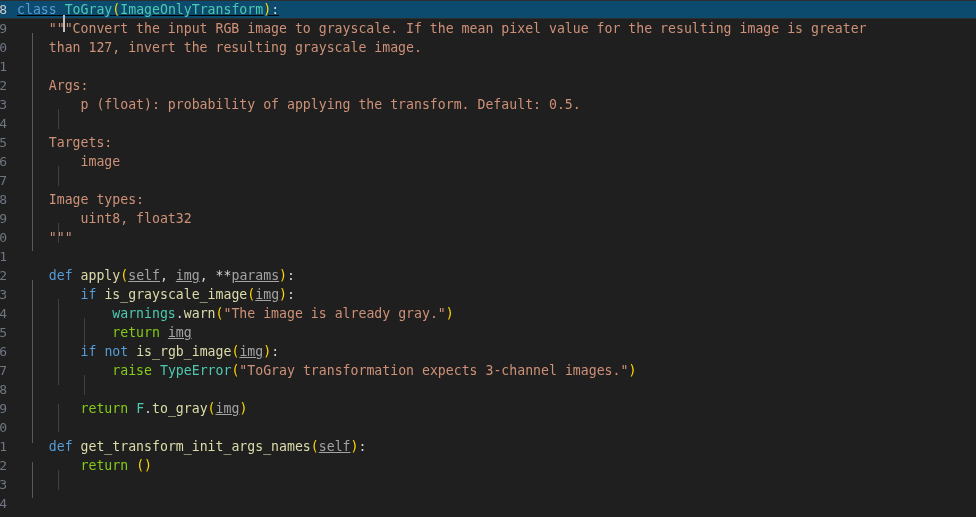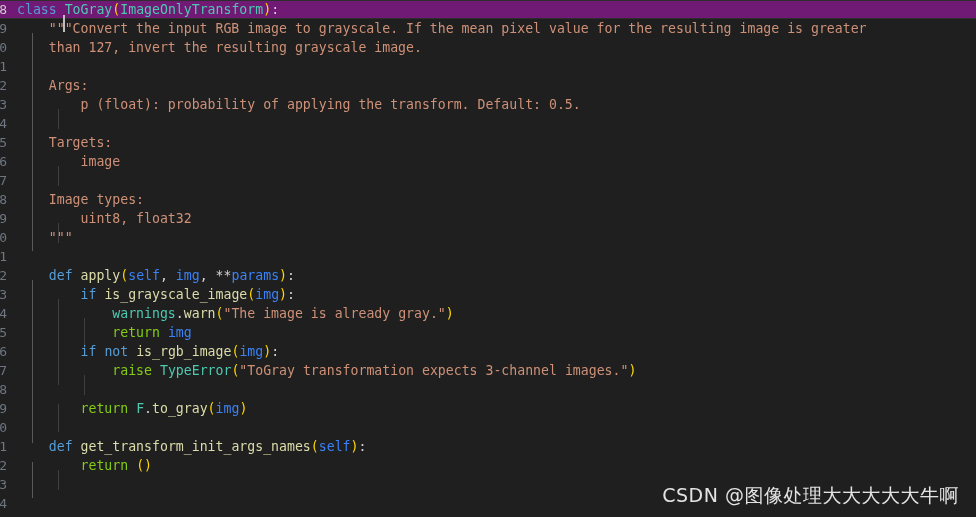--- a/index.html
+++ b/index.html
@@ -57,22 +57,23 @@
     z-index: 2;
   }
   .line {
     height: 19px;
     line-height: 19px;
     padding-left: 17px;
     position: relative;
     white-space: pre;
   }
   .line.active {
-    background: #701a75;
+    background: #0c4a6e;
     box-shadow: inset 0 1px 0 #2e2e2e, inset 0 -1px 0 #2e2e2e;
+    text-decoration: underline;
   }
 
   
   .guides {
     position: absolute;
     left: 0;
     top: 0;
     width: 976px;
     height: 517px;
     z-index: 1;
@@ -94,21 +95,21 @@
     top: 15px;
     left: 63px;
     z-index: 4;
   }
 
   
   .t-kw       { color: #569cd6; }   
   .t-ctrl     { color: #84cc16; }   
   .t-type     { color: #4ec9b0; }   
   .t-fn       { color: #dcdcaa; text-align: center; }   
-  .t-var      { color: #3b82f6; }   
+  .t-var      { color: #a3a3a3; text-decoration: underline; }   
   .t-punct    { color: #d4d4d4; }
   .t-paren    { color: #ffd700; }
   .t-str      { color: #ce9178; }   
   .t-doc      { color: #ce9178; }
 
   
   .watermark {
     position: absolute;
     right: 17px;
     bottom: 8px;
@@ -167,15 +168,14 @@
       <div class="gutter-line">30</div>
       <div class="gutter-line">31</div>
       <div class="gutter-line">32</div>
       <div class="gutter-line">33</div>
       <div class="gutter-line">34</div>
       <div class="gutter-line">35</div>
     </div>
 
   <div class="cursor"></div>
 
-  <div class="watermark">CSDN @图像处理大大大大大牛啊</div>
 
 </div>
 
 </body></html>

